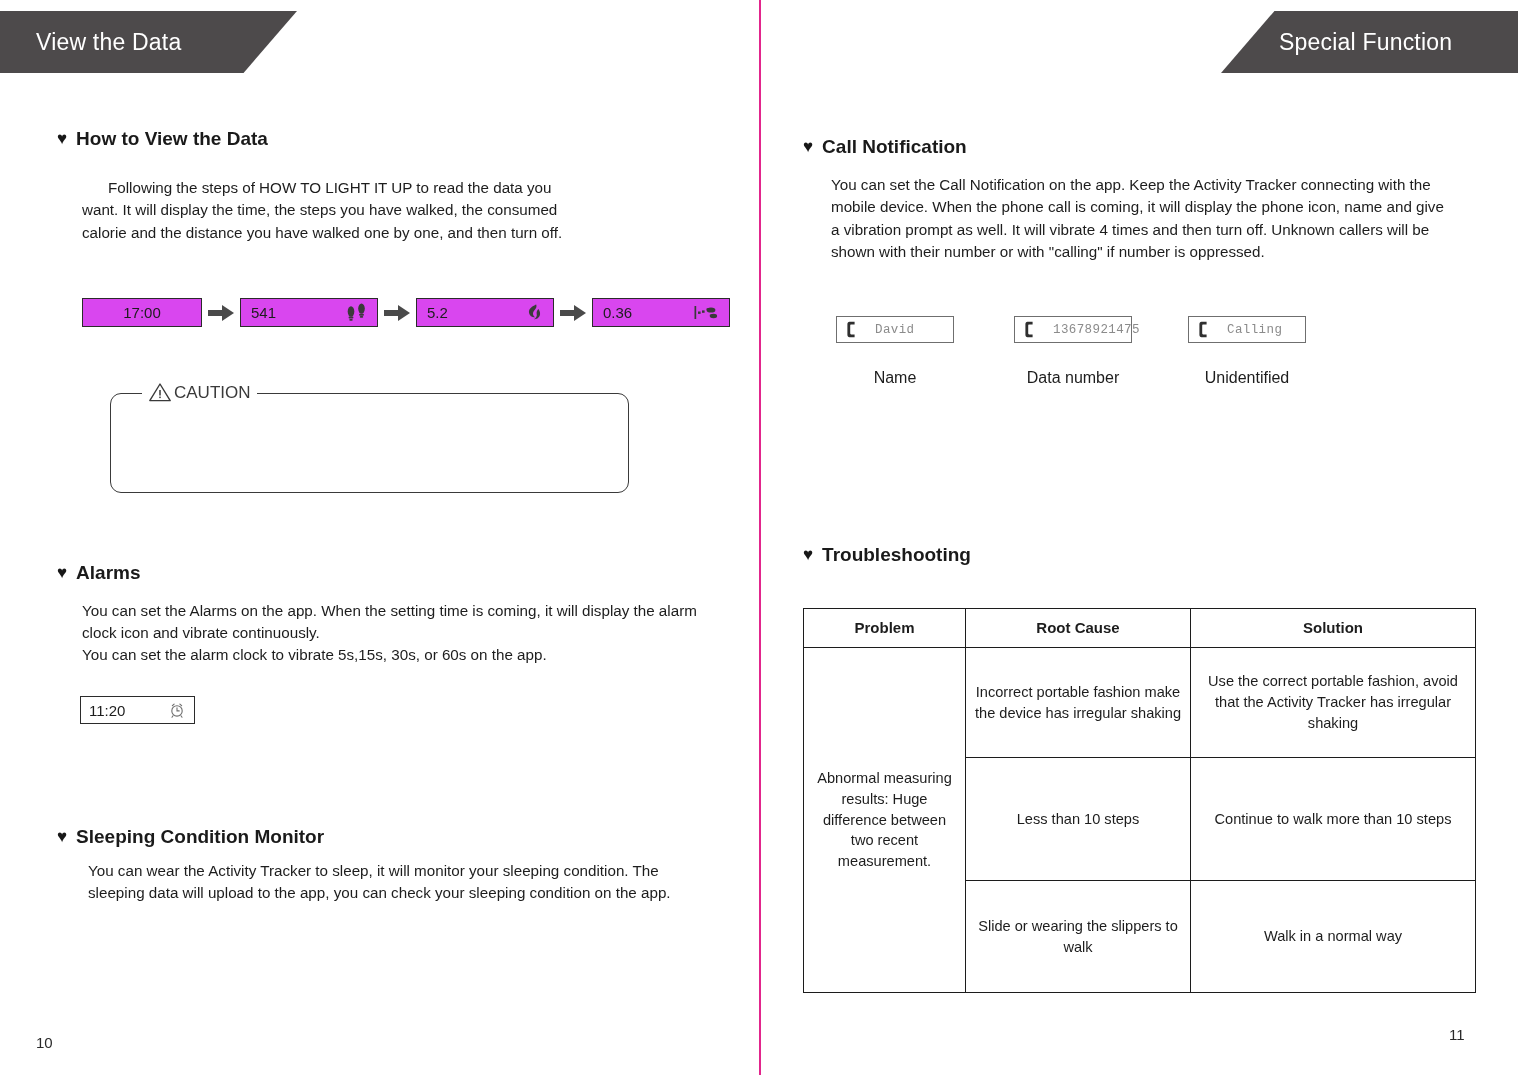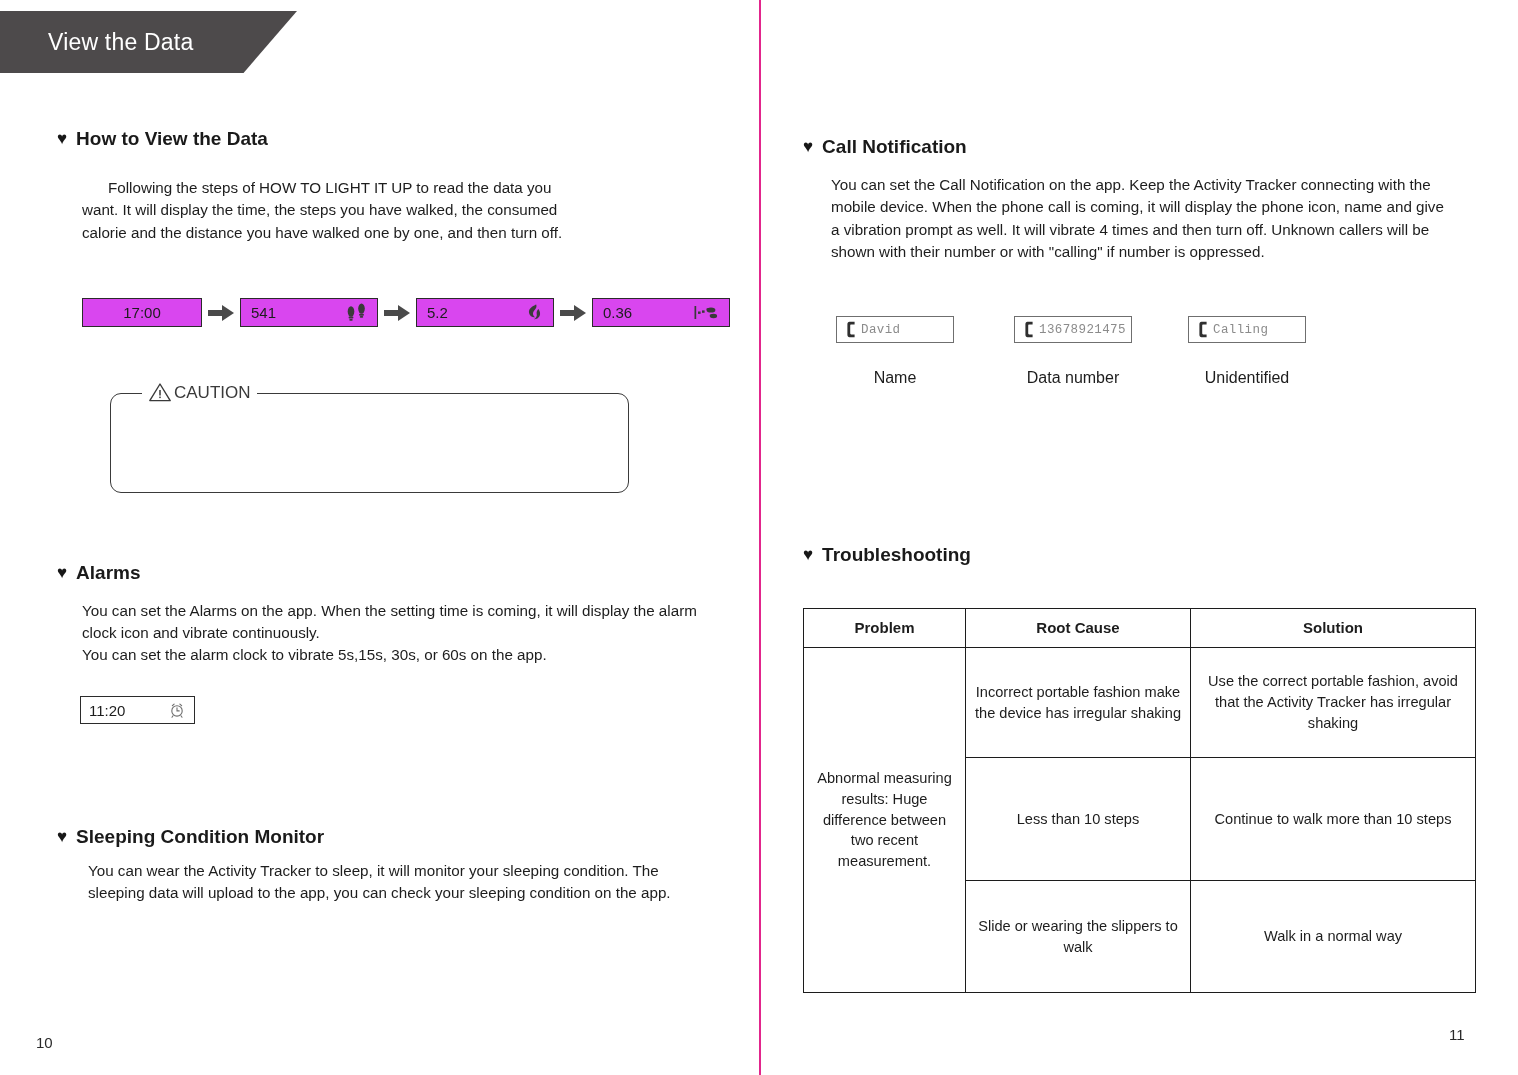--- a/index.html
+++ b/index.html
@@ -35,21 +35,21 @@
     top: 11px;
     height: 62px;
     background: #4d4a4b;
     display: flex;
     align-items: center;
   }
   .banner-left {
     left: 0;
     width: 297px;
     clip-path: polygon(0 0, 100% 0, 82% 100%, 0 100%);
-    padding-left: 48px;
+    padding-left: 36px;
     box-sizing: border-box;
   }
   .banner-right {
     left: 1221px;
     width: 297px;
     clip-path: polygon(18% 0, 100% 0, 100% 100%, 0 100%);
     justify-content: flex-start;
     padding-left: 58px;
     box-sizing: border-box;
   }
@@ -188,21 +188,21 @@
     flex-direction: column;
     align-items: center;
   }
   .call-box {
     border: 1.4px solid #6f6f6f;
     box-sizing: border-box;
     height: 27px;
     display: flex;
     align-items: center;
     padding-left: 9px;
-    gap: 4px;
+    gap: 18px;
     background: #fff;
   }
   .call-box .phone-ico { display: flex; align-items: center; }
   .call-box .phone-ico svg { display: block; }
   .call-text {
     font-family: "Liberation Mono", "DejaVu Sans Mono", monospace;
     font-size: 12.5px;
     color: #8b8b8b;
     letter-spacing: 0.4px;
   }
@@ -252,20 +252,23 @@
 <body>
 
 <div id="page">
 
   <div class="center-divider"></div>
 
   <div class="banner banner-left">
     <span class="banner-title">View the Data</span>
   </div>
 
+  <div class="banner banner-right">
+    <span class="banner-title">Special Function</span>
+  </div>
 
   <div class="col col-left">
 
     <div style="position:absolute; left:17px; top:128px;" class="section-head">
       <span class="heart">♥</span>
       <span>How to View the Data</span>
     </div>
 
     <div class="body-text indent" style="position:absolute; left:42px; top:177px; width:485px;">Following the steps of HOW TO LIGHT IT UP to read the data you want. It will display the time, the steps you have walked, the consumed calorie and the distance you have walked one by one, and then turn off.</div>
 

